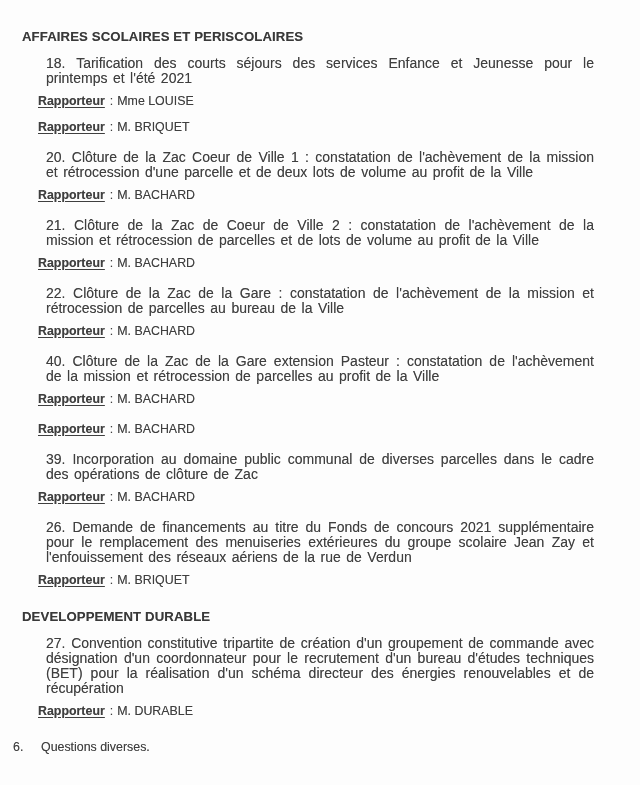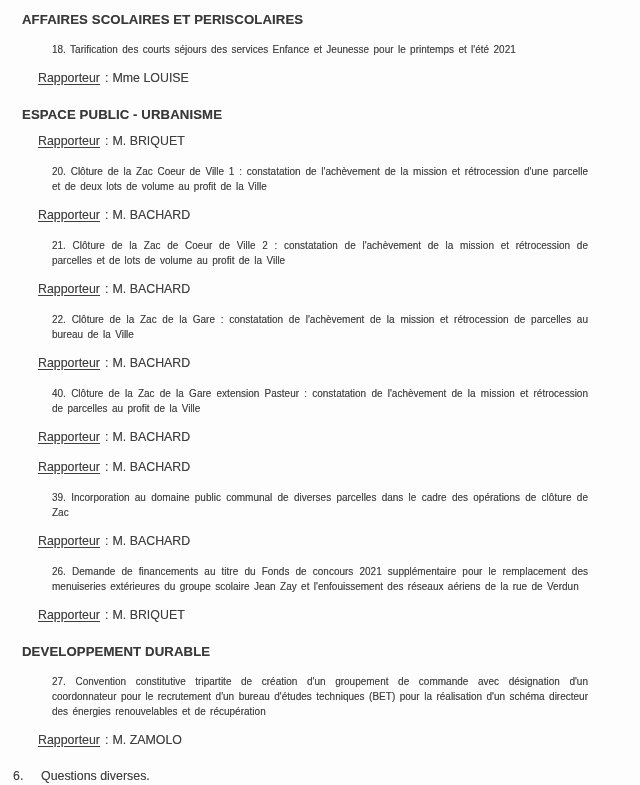--- a/index.html
+++ b/index.html
@@ -8,47 +8,47 @@
     width: 640px;
     height: 785px;
     background: #fdfdfd;
     font-family: "Liberation Sans", "DejaVu Sans", sans-serif;
     color: #3f3f3f;
     overflow: hidden;
   }
   .page {
     width: 640px;
     height: 785px;
-    padding: 10px 38px 0 22px;
+    padding: 27px 38px 0 22px;
     text-shadow: 0 0 0.55px rgba(70,70,70,0.5); 
   }
   .heading {
     font-size: 13.2px;
     font-weight: 700;
     line-height: 16px;
     letter-spacing: 0.1px;
     margin: 21px 0 0 0;
     color: #393939;
   }
   .heading.first { margin-top: 2px; }
   .item { margin: 15px 0 0 16px; }
   .item.lead { margin-top: 11px; }
   .para {
-    margin: 14px;
-    font-size: 10px;
+    margin: 8px;
+    font-size: 14px;
     line-height: 15px;
     text-align: justify;
     word-spacing: 1.6px;
   }
   .rap {
     margin: 4px 0 0 0;
     font-size: 12.4px;
     line-height: 15px;
   }
-  .u { text-decoration: underline; text-underline-offset: 1.5px; }
+  .u { text-decoration: underline; text-underline-offset: 1.5px; font-weight: bold; }
   .sep { margin: 0 4px 0 5px; }
   .footer-row {
     display: flex;
     margin: 21px 0 0 -9px;
     font-size: 12.4px;
     line-height: 15px;
   }
   .footer-row .fnum { width: 28px; flex: none; }
 </style>
 </head>
@@ -56,21 +56,20 @@
 
 <div class="page">
 
   <h2 class="heading first">AFFAIRES SCOLAIRES ET PERISCOLAIRES</h2>
 
   <div class="item lead">
     <p class="para"><span>18.</span> <span>Tarification des courts séjours des services Enfance et Jeunesse pour le printemps et l'été 2021</span></p>
     <p class="rap"><span class="u">Rapporteur</span><span class="sep">:</span><span>Mme LOUISE</span></p>
   </div>
 
-  <h2 class="heading">ESPACE PUBLIC - URBANISME</h2>
 
   <div class="item lead">
     <p class="rap"><span class="u">Rapporteur</span><span class="sep">:</span><span>M. BRIQUET</span></p>
   </div>
 
   <div class="item">
     <p class="para"><span>20.</span> <span>Clôture de la Zac Coeur de Ville 1 : constatation de l'achèvement de la mission et rétrocession d'une parcelle et de deux lots de volume au profit de la Ville</span></p>
     <p class="rap"><span class="u">Rapporteur</span><span class="sep">:</span><span>M. BACHARD</span></p>
   </div>
 
@@ -100,21 +99,21 @@
 
   <div class="item">
     <p class="para"><span>26.</span> <span>Demande de financements au titre du Fonds de concours 2021 supplémentaire pour le remplacement des menuiseries extérieures du groupe scolaire Jean Zay et l'enfouissement des réseaux aériens de la rue de Verdun</span></p>
     <p class="rap"><span class="u">Rapporteur</span><span class="sep">:</span><span>M. BRIQUET</span></p>
   </div>
 
   <h2 class="heading">DEVELOPPEMENT DURABLE</h2>
 
   <div class="item lead">
     <p class="para"><span>27.</span> <span>Convention constitutive tripartite de création d'un groupement de commande avec désignation d'un coordonnateur pour le recrutement d'un bureau d'études techniques (BET) pour la réalisation d'un schéma directeur des énergies renouvelables et de récupération</span></p>
-    <p class="rap"><span class="u">Rapporteur</span><span class="sep">:</span><span>M. ZAMOLO</span></p>
+    <p class="rap"><span class="u">Rapporteur</span><span class="sep">:</span><span>M. DURABLE</span></p>
   </div>
 
   <div class="footer-row">
     <span class="fnum">6.</span>
     <span>Questions diverses.</span>
   </div>
 
 </div>
 
 </body></html>

